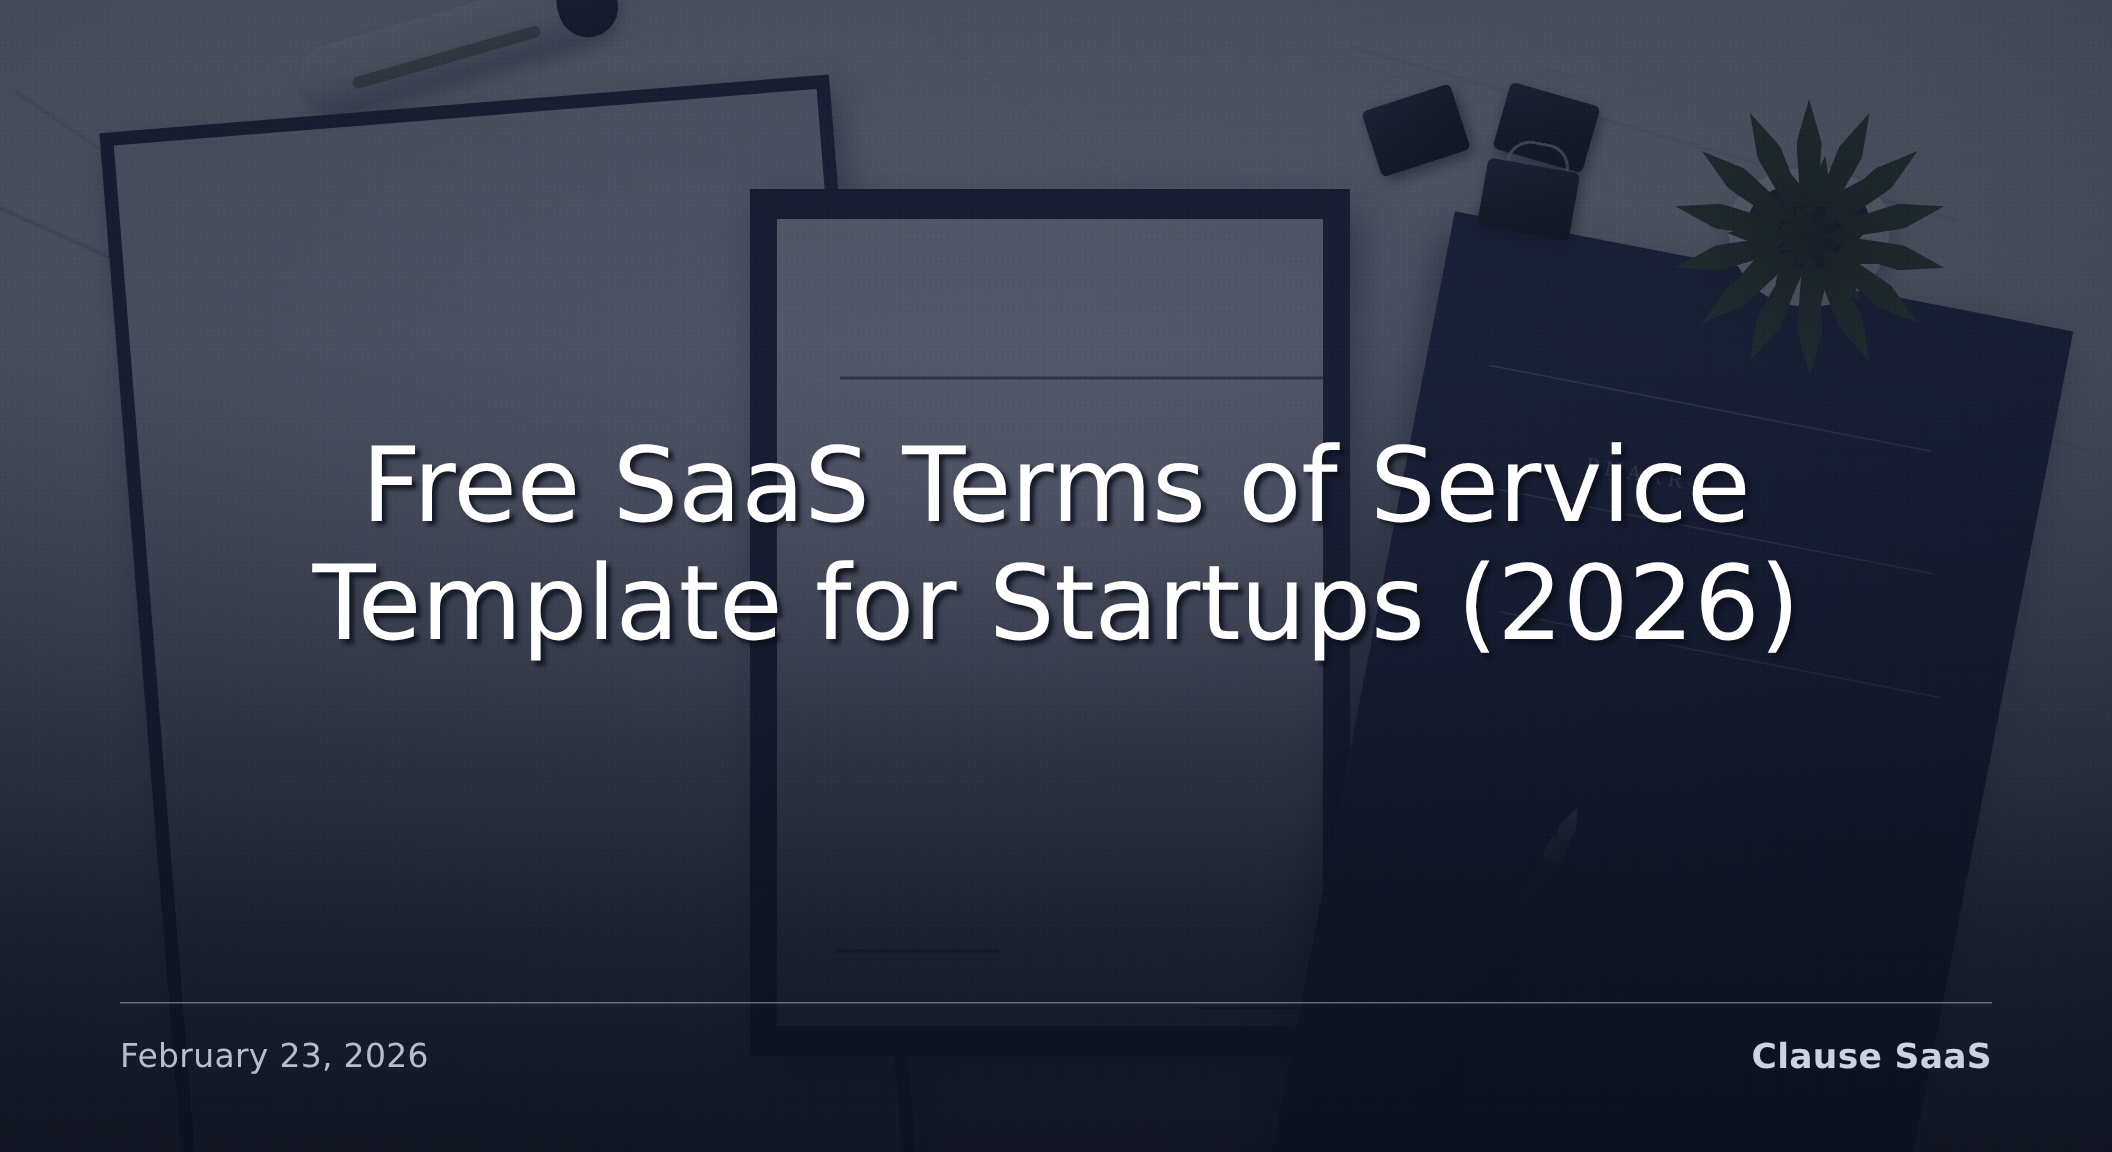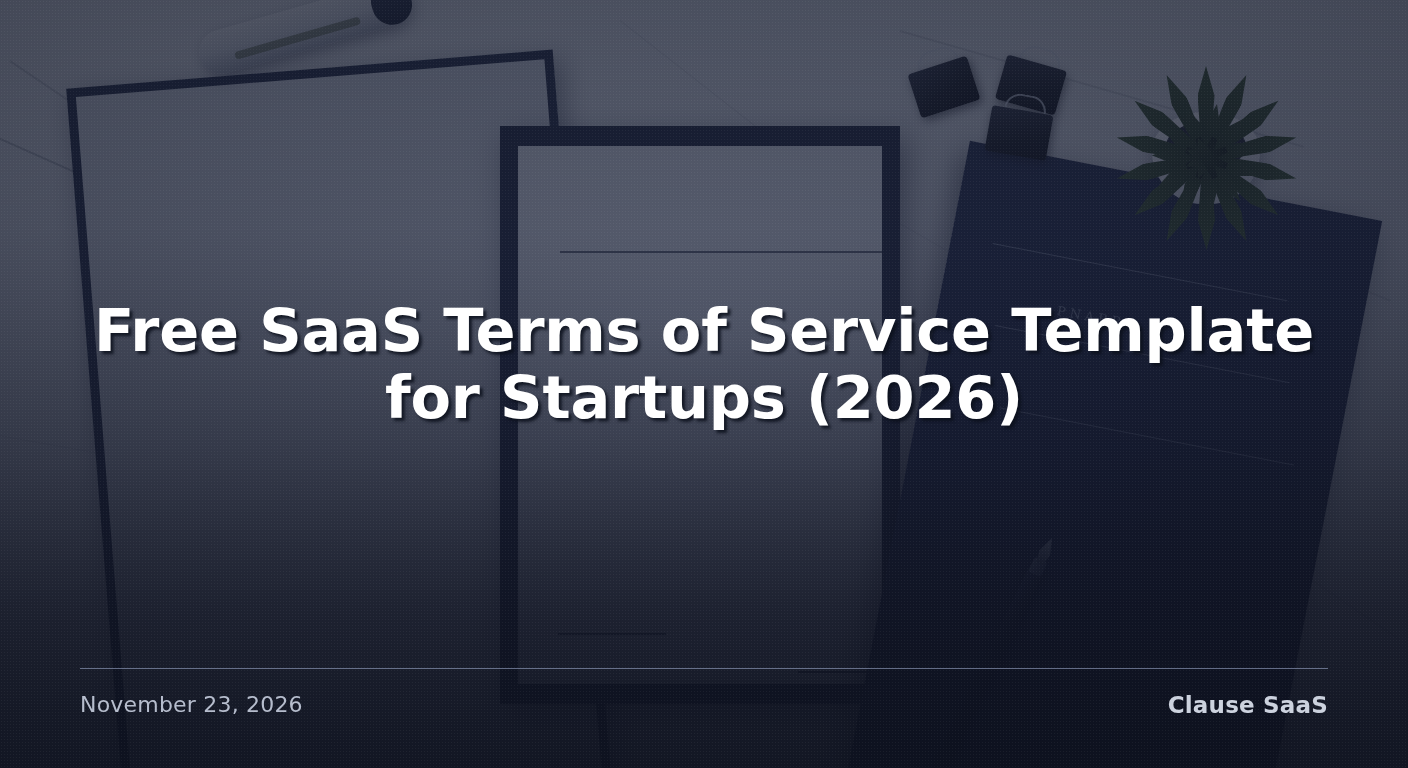--- a/index.html
+++ b/index.html
@@ -261,22 +261,22 @@
     display: flex;
     flex-direction: column;
     justify-content: center;
     align-items: center;
   }
   .title {
     width: 1230px;
     margin: 0;
     padding: 0 0 40px 0;
     text-align: center;
-    font-size: 59px;
-    font-weight: bold;
+    font-size: 69px;
+    font-weight: normal;
     line-height: 1.14;
     color: #ffffff;
     letter-spacing: -0.2px;
     text-shadow: 3px 3px 3px rgba(12,16,28,0.85);
   }
 
   .footer {
     position: absolute;
     left: 80px;
     right: 80px;
@@ -414,18 +414,18 @@
   <div class="tint2"></div>
   <div class="grain"></div>
 
   <div class="content">
     <h1 class="title">Free SaaS Terms of Service Template for Startups (2026)</h1>
   </div>
 
   <div class="footer">
     <div class="footer-divider"></div>
     <div class="footer-row">
-      <span class="footer-date">November 23, 2026</span>
+      <span class="footer-date">February 23, 2026</span>
       <span class="footer-brand">Clause SaaS</span>
     </div>
   </div>
 
 </div>
 
 </body></html>

